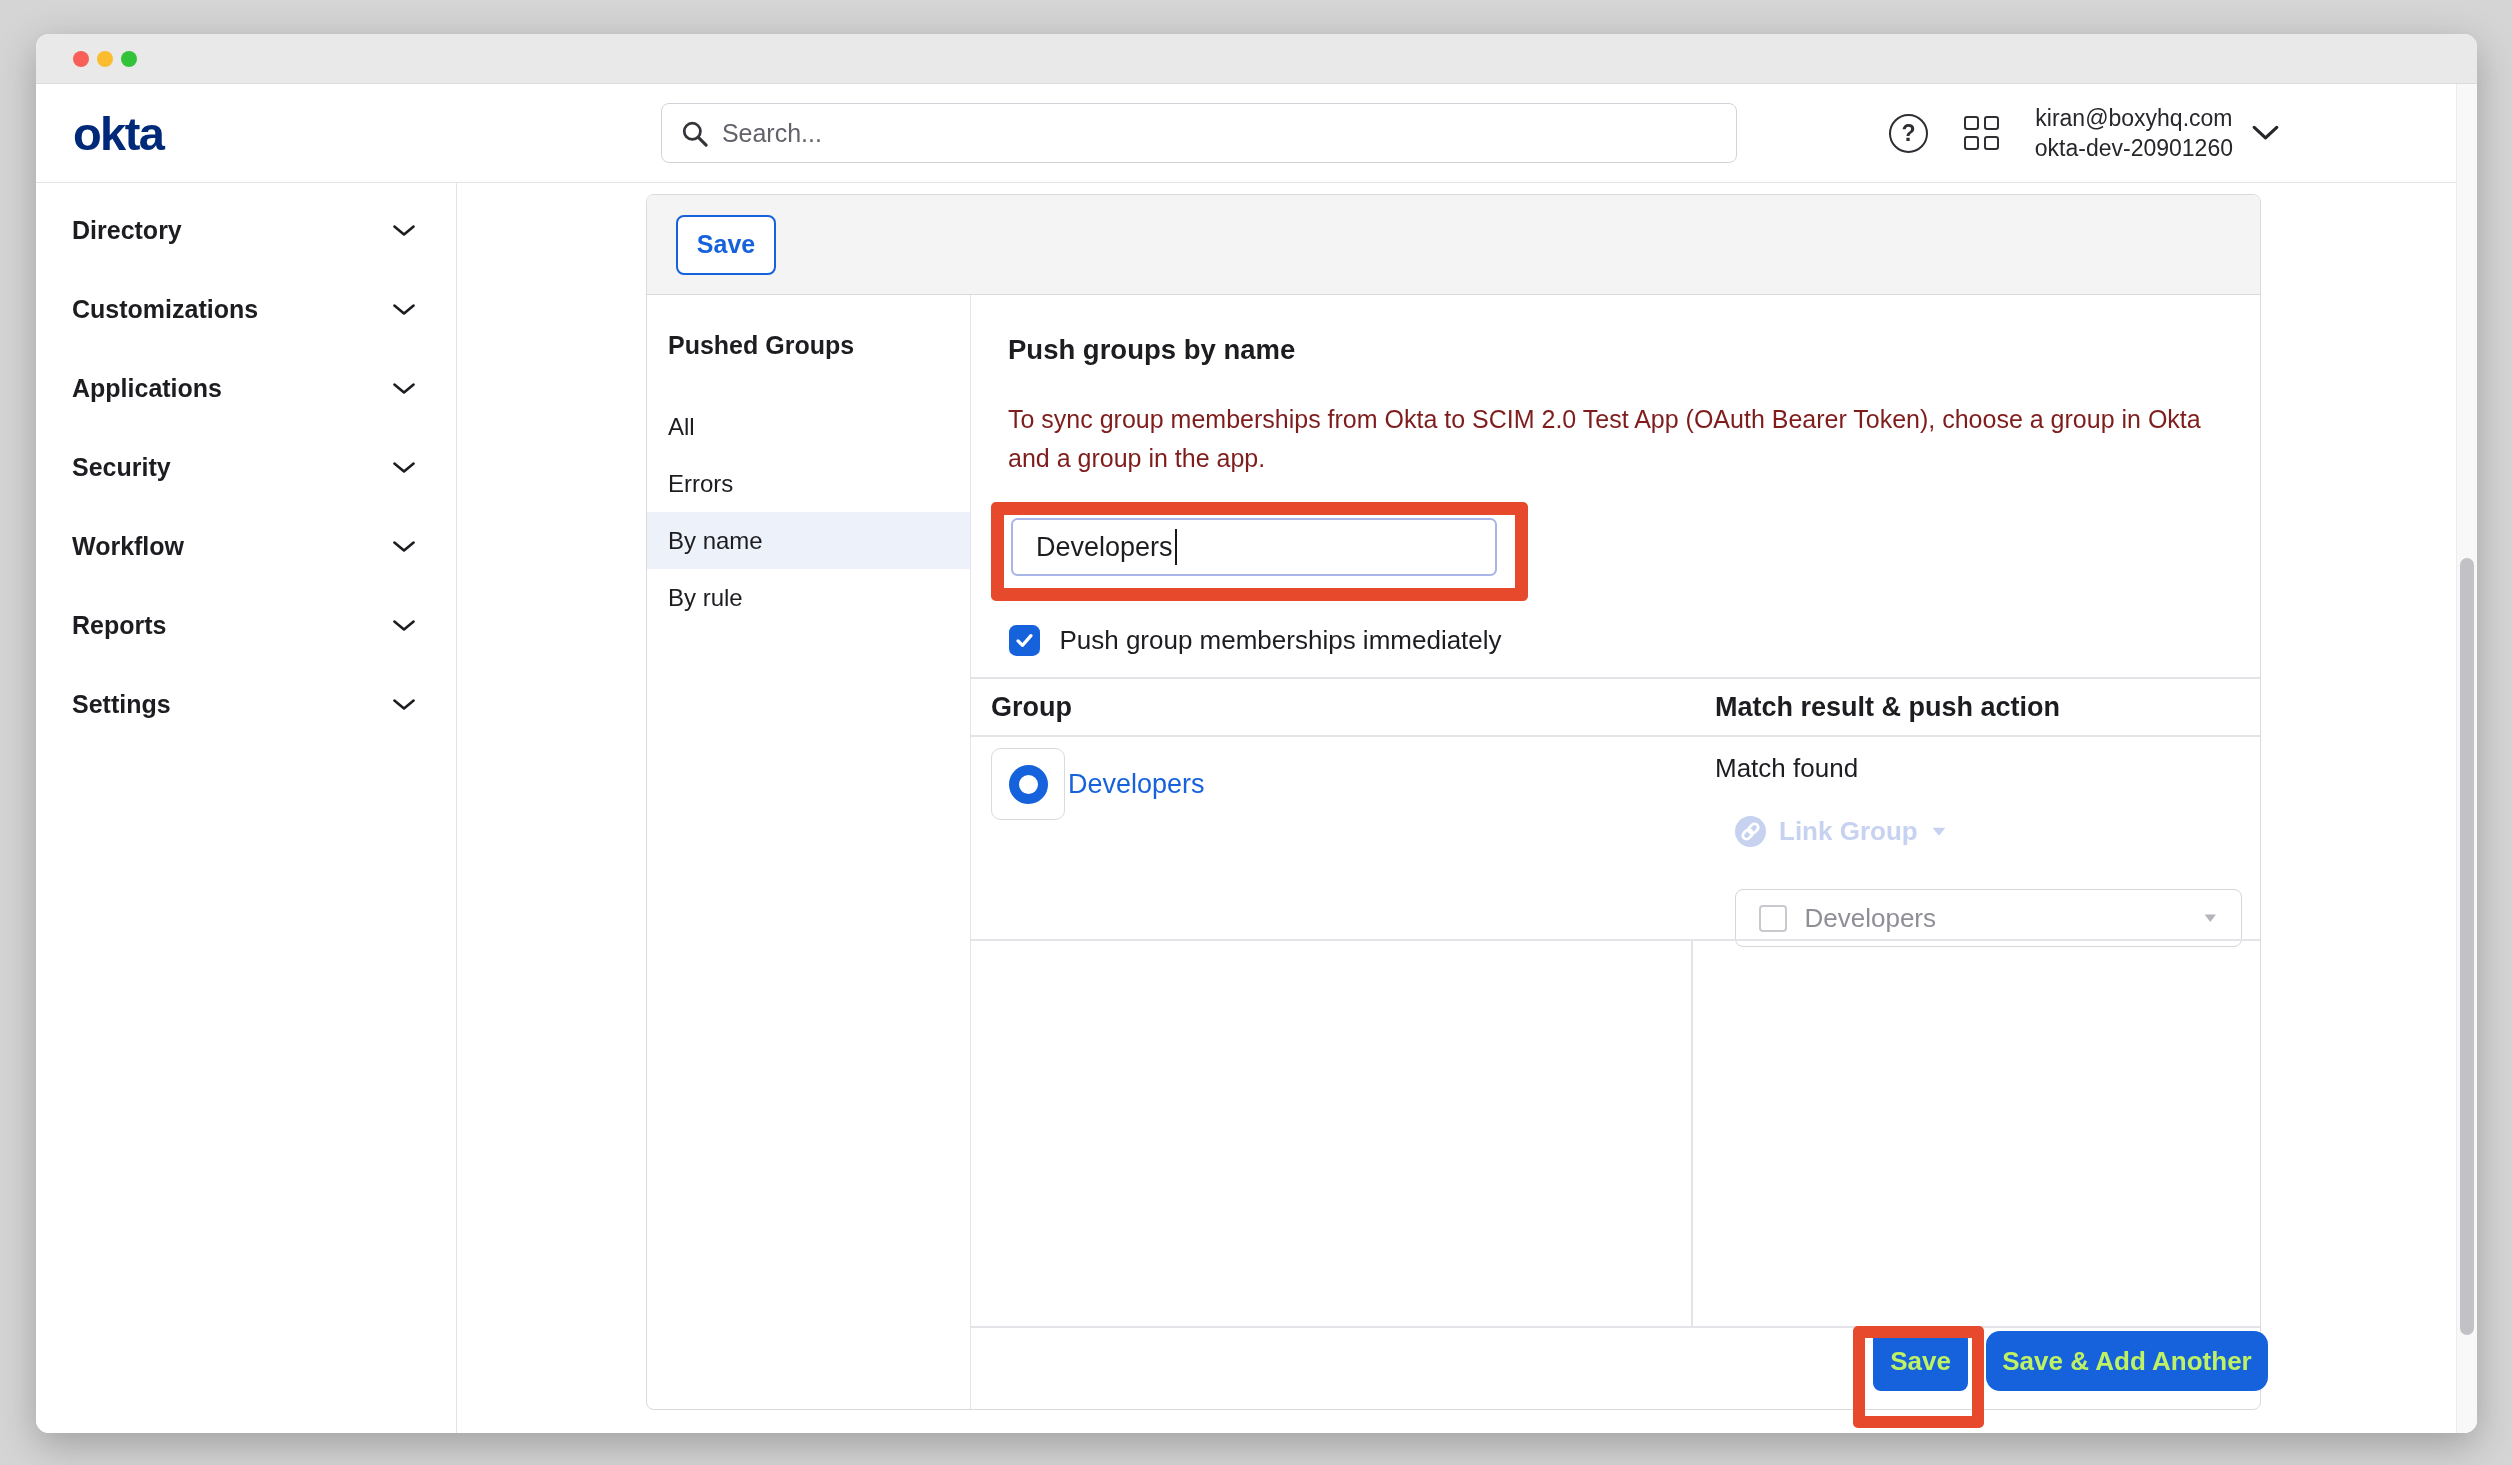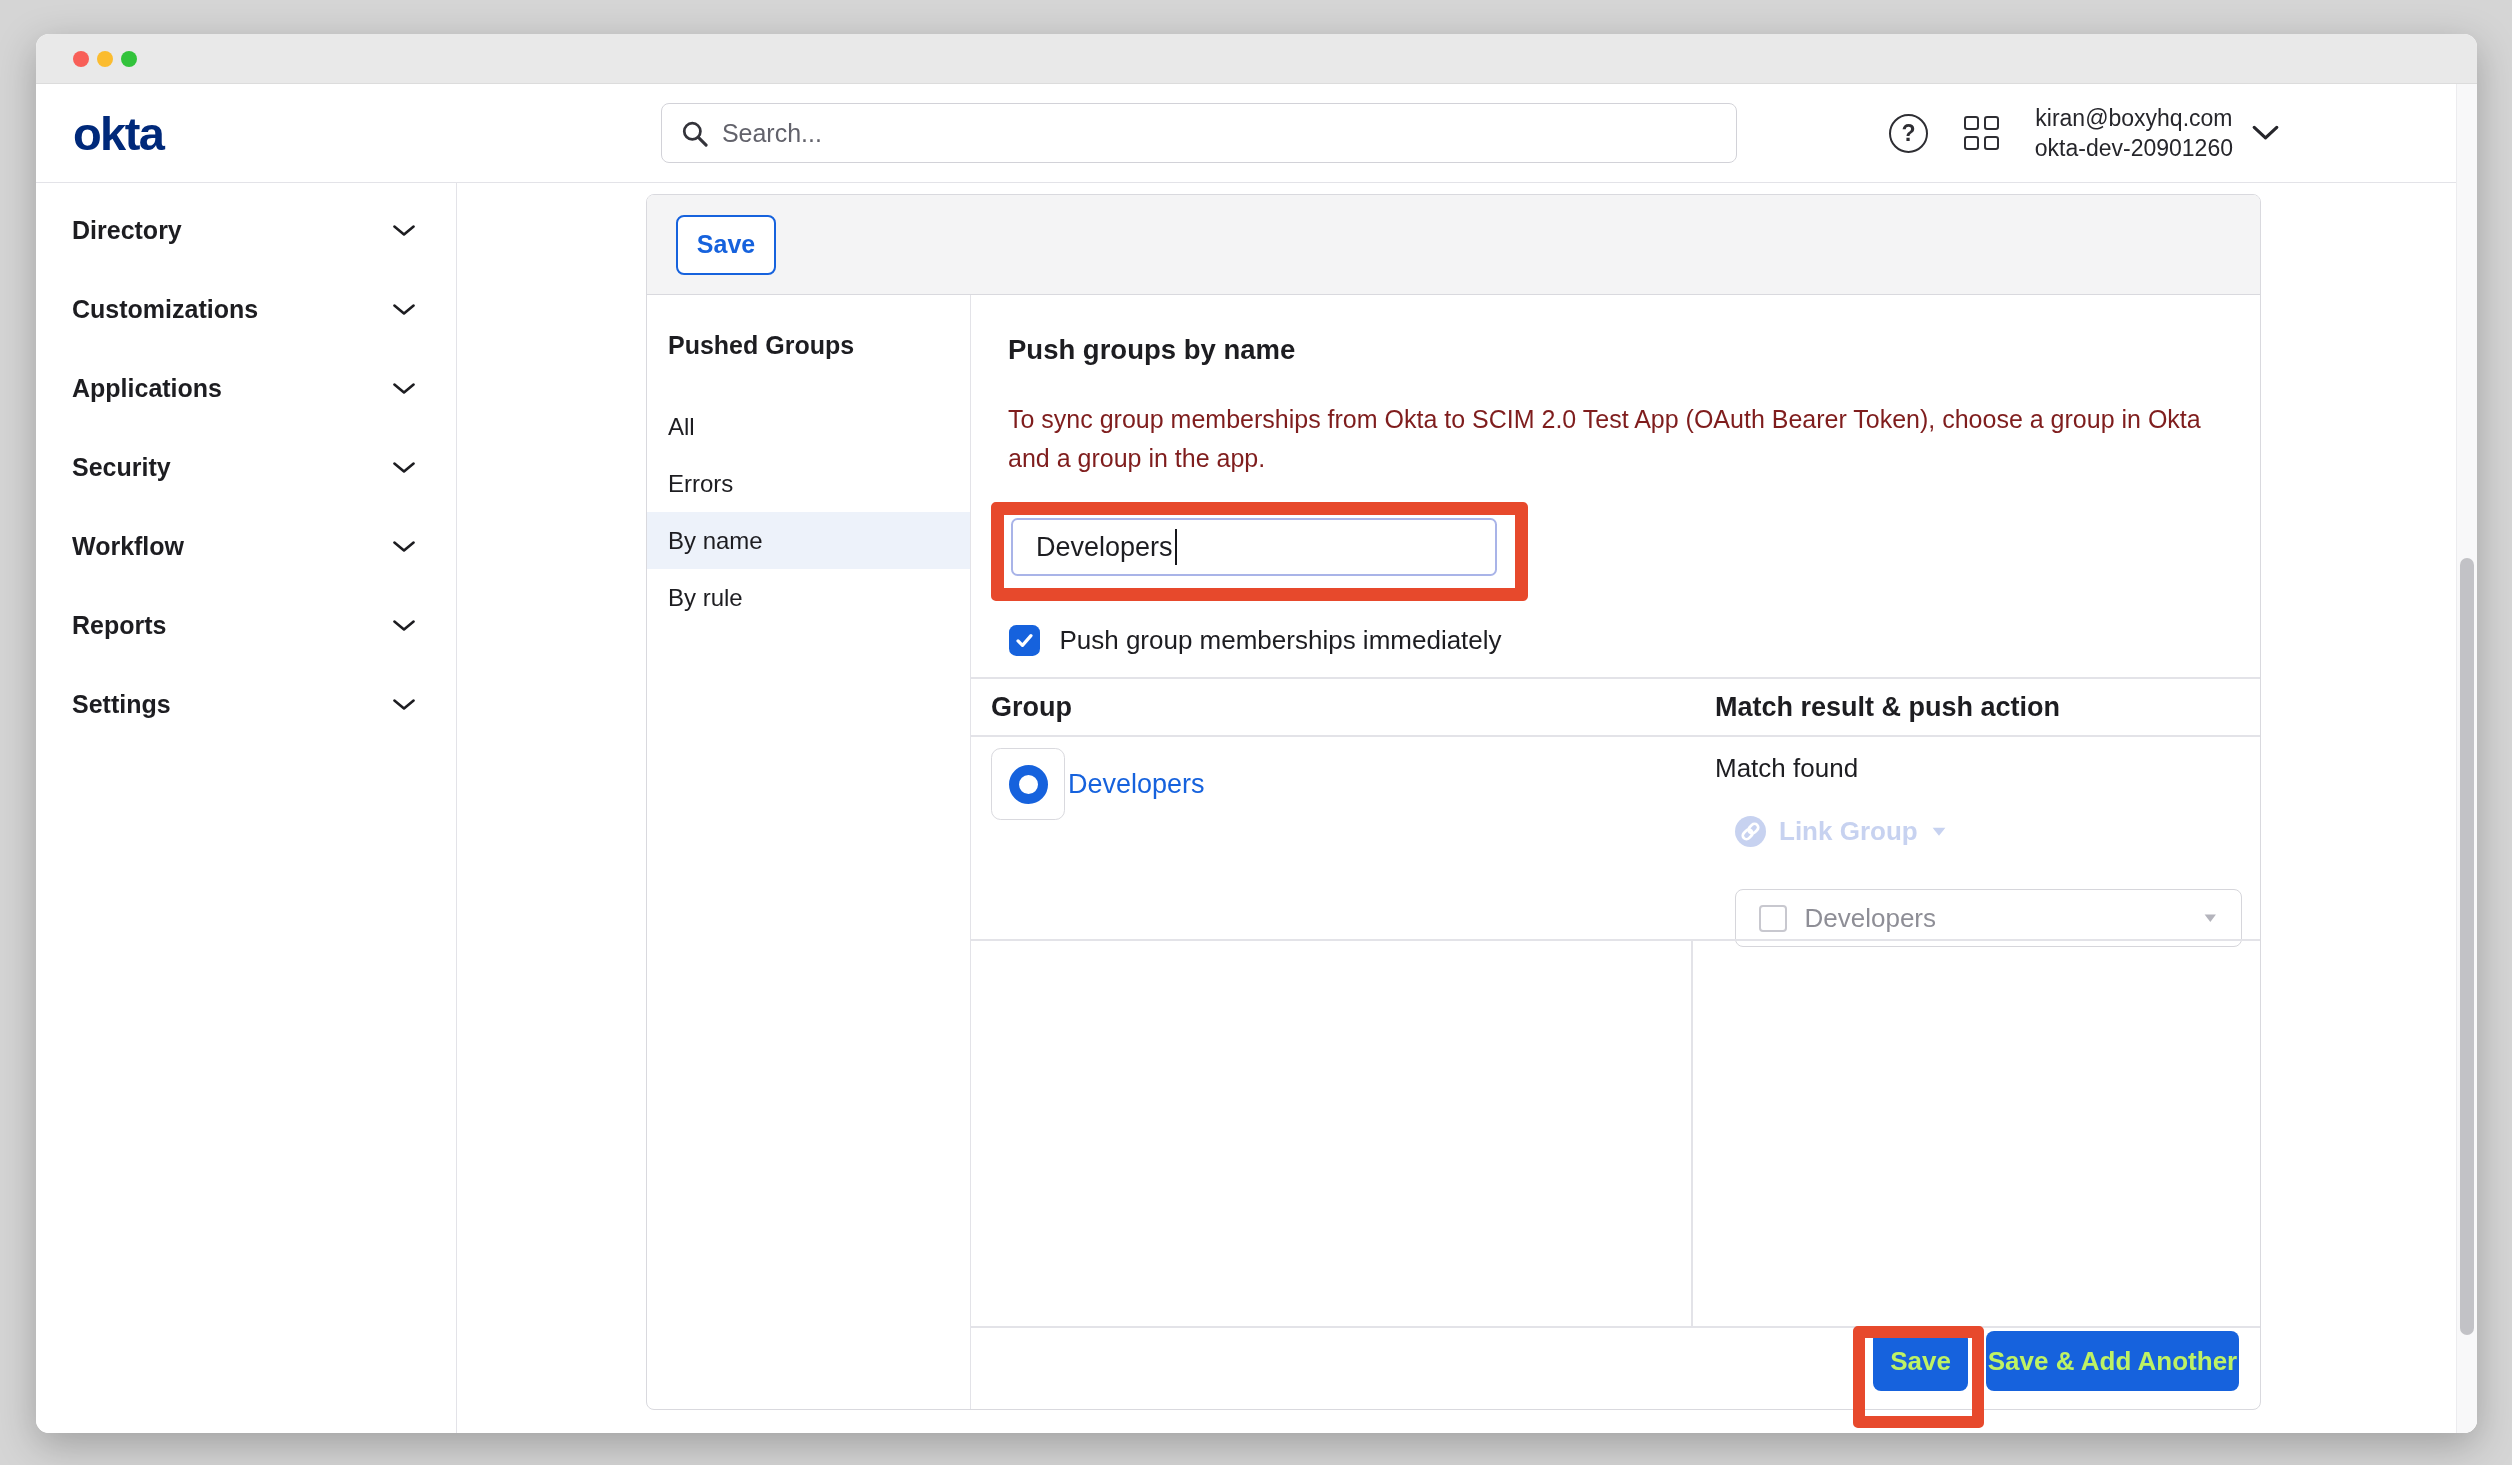--- a/index.html
+++ b/index.html
@@ -172,21 +172,21 @@
   .app-select .sq { width:27.5px; height:27.5px; border:2.4px solid #c8c8cf; border-radius:4px; flex:none; }
   .app-select .val { font-size:26px; color:#8e8e96; flex:1; }
 
   
   .btn {
     position:absolute; top:1036px; height:60px; border:none; border-radius:8px;
     background:var(--accent); color:#bef264; font-size:26px; font-weight:bold;
     font-family:"Liberation Sans", sans-serif; cursor:pointer; z-index:2;
   }
   .btn-save { left:902px; width:95px; }
-  .btn-save-add { left:1015px; width:253px; }
+  .btn-save-add { left:1015px; width:282px;border-radius:14px; }
   .hl-save { left:882px; top:1031px; width:131px; height:102px; border-width:12px; }
 
   
   .scroll-track {
     position:absolute; right:0; top:50px; bottom:0; width:21px;
     background:#f8f8f9; border-left:0.8px solid #ececef; z-index:10;
   }
   .scroll-thumb {
     position:absolute; left:3.2px; width:13.8px; top:474px; height:777px;
     background:#c2c2c6; border-radius:7.3px; cursor:grab;

